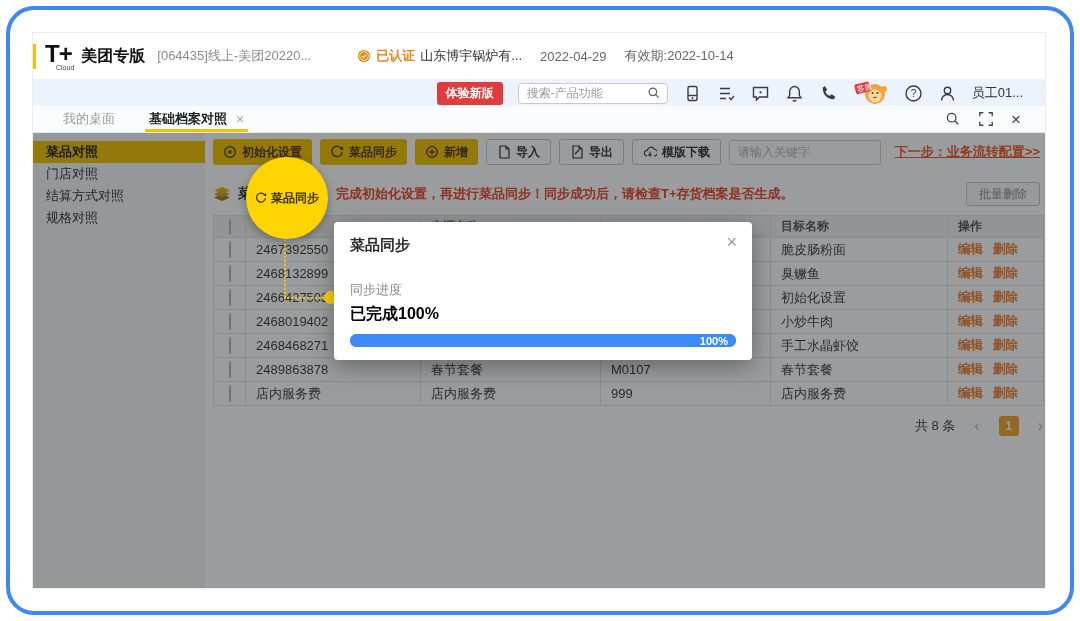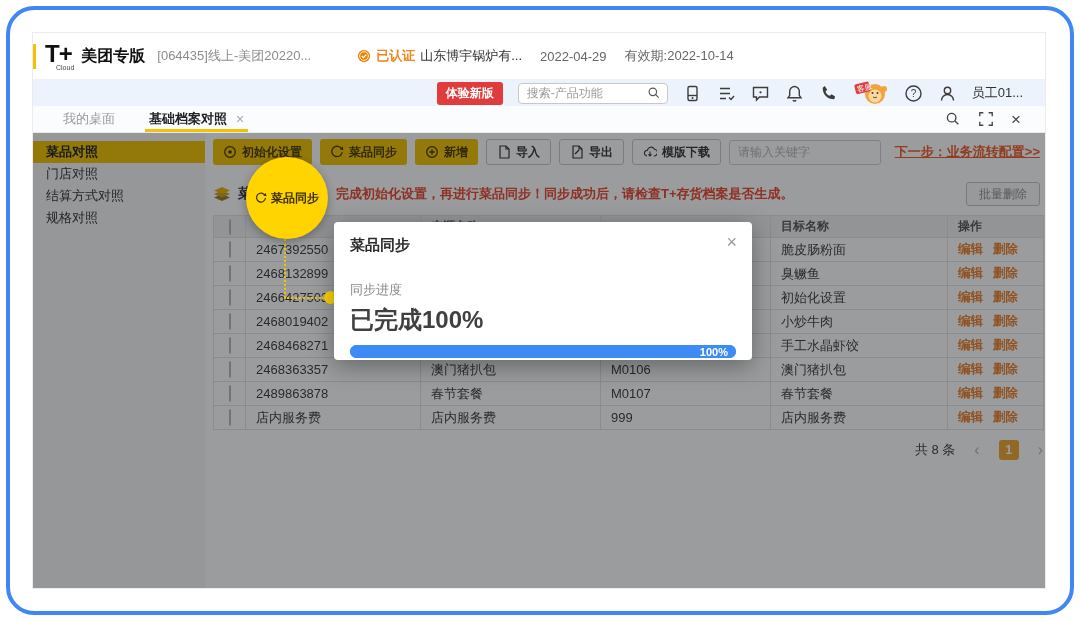--- a/index.html
+++ b/index.html
@@ -79,21 +79,21 @@
   .conn-v{position:absolute;left:251px;top:106px;height:59px;width:0;border-left:2px dotted #f3c301;z-index:20;}
   .conn-h{position:absolute;left:251px;top:164px;width:40px;height:0;border-top:2px dotted #f3c301;z-index:20;}
   .conn-dot{position:absolute;left:291px;top:158px;width:13px;height:13px;border-radius:50%;background:#ffd400;z-index:20;}
   .spotlight{position:absolute;left:213px;top:24px;width:82px;height:82px;border-radius:50%;background:#ffd400;z-index:30;display:flex;align-items:center;justify-content:center;gap:4px;font-size:12px;font-weight:bold;color:#3a3000;box-shadow:0 3px 10px rgba(0,0,0,.3);cursor:pointer;}
   .spotlight .bi{width:12px;height:12px;}
 
   .modal{position:absolute;left:301px;top:89px;width:418px;height:138px;background:#fff;border-radius:4px;z-index:40;box-shadow:0 6px 24px rgba(0,0,0,.35);padding:14px 16px;}
   .modal-title{font-size:15px;color:#2b2b2b;font-weight:600;}
   .modal-close{position:absolute;right:15px;top:11px;color:#999;font-size:18px;line-height:1;cursor:pointer;}
   .prog-label{margin-top:26px;font-size:13px;color:#8a8a8a;}
-  .prog-text{margin-top:5px;font-size:24px;font-weight:bold;color:#404040;}
+  .prog-text{margin-top:5px;font-size:16px;font-weight:bold;color:#000000;}
   .prog-track{margin-top:9px;height:13px;border-radius:7px;background:#3d8cf6;position:relative;}
   .prog-fill{position:absolute;inset:0;border-radius:7px;background:#3d8cf6;display:flex;justify-content:flex-end;align-items:center;padding-right:8px;color:#fff;font-size:11px;font-weight:bold;}
 </style>
 </head>
 <body>
 
 <div class="stage">
   <div class="frame"></div>
 
   <div class="window">
@@ -315,28 +315,20 @@
             <tr>
                 <td class="c-cb"><span class="cb"></span></td>
                 <td>2468468271</td>
                 <td></td>
                 <td></td>
                 <td>手工水晶虾饺</td>
                 <td class="op"><a>编辑</a><a>删除</a></td>
               </tr>
             <tr>
                 <td class="c-cb"><span class="cb"></span></td>
-                <td>2468363357</td>
-                <td>澳门猪扒包</td>
-                <td>M0106</td>
-                <td>澳门猪扒包</td>
-                <td class="op"><a>编辑</a><a>删除</a></td>
-              </tr>
-            <tr>
-                <td class="c-cb"><span class="cb"></span></td>
                 <td>2489863878</td>
                 <td>春节套餐</td>
                 <td>M0107</td>
                 <td>春节套餐</td>
                 <td class="op"><a>编辑</a><a>删除</a></td>
               </tr>
             <tr>
                 <td class="c-cb"><span class="cb"></span></td>
                 <td>店内服务费</td>
                 <td>店内服务费</td>

